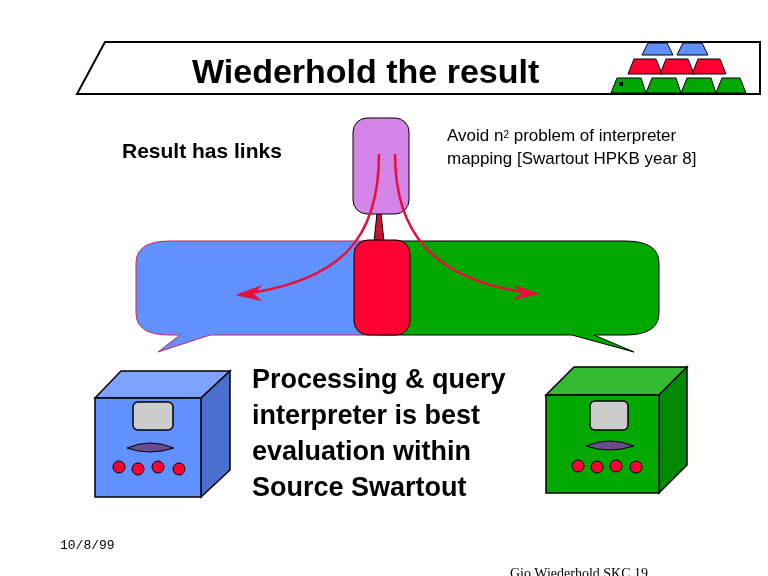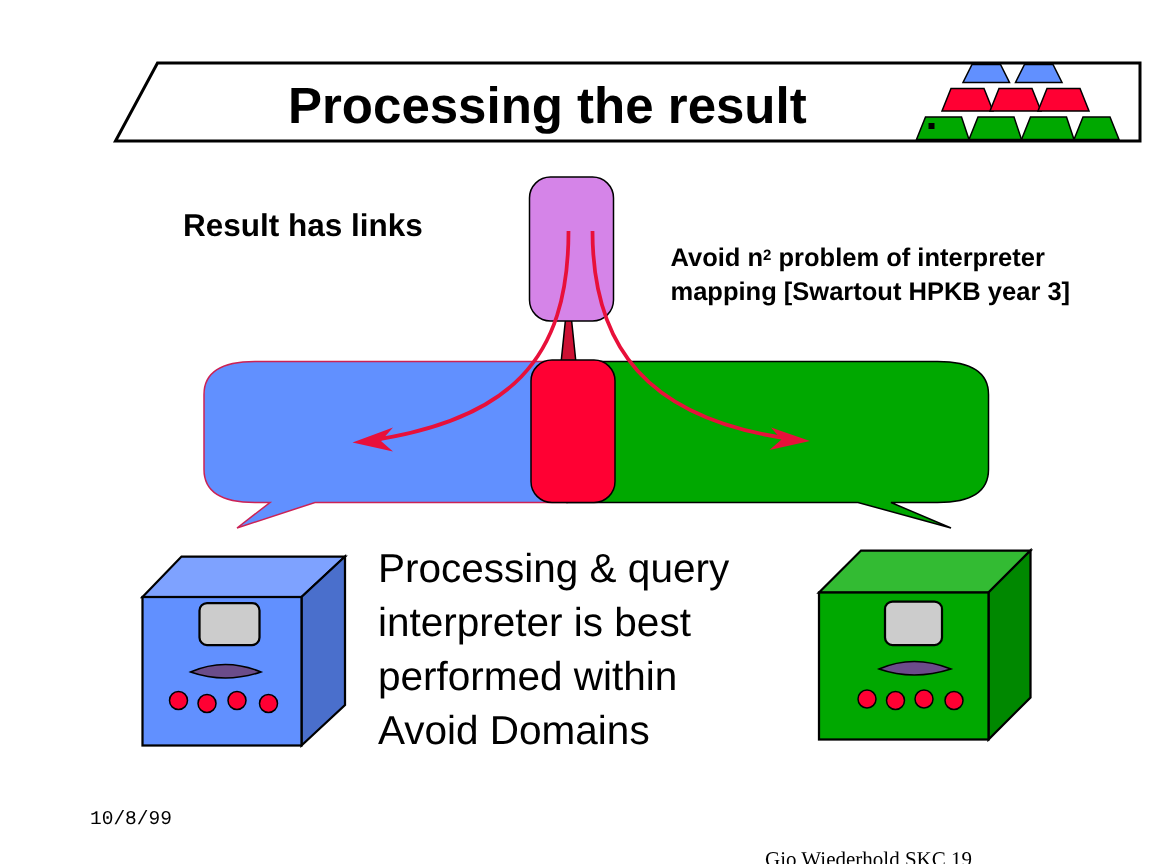--- a/index.html
+++ b/index.html
@@ -1,22 +1,22 @@
 <!DOCTYPE html>
 <html><head>
 <meta charset="utf-8">
 <style>
   html, body { margin:0; padding:0; background:#ffffff; }
   body { width:768px; height:576px; position:relative; overflow:hidden; font-family:"Liberation Sans", sans-serif; }
   .abs { position:absolute; }
   .title-text { left:192px; top:52px; font-size:34px; font-weight:bold; color:#000; white-space:nowrap; letter-spacing:0px; }
   .label-left { left:122px; top:136px; font-size:21px; font-weight:bold; color:#000; line-height:29px; }
-  .label-right { left:447px; top:124px; font-size:17px; font-weight:bold; color:#000; line-height:23px; white-space:nowrap;margin-top:36px; }
+  .label-right { left:447px; top:124px; font-size:17px; font-weight:normal; color:#000; line-height:23px; white-space:nowrap; }
   .label-right sup { font-size:10px; vertical-align:top; position:relative; top:-1px; }
-  .main-text { left:252px; top:361px; font-size:27px; font-weight:normal; color:#000; line-height:36px; white-space:nowrap; }
+  .main-text { left:252px; top:361px; font-size:27px; font-weight:bold; color:#000; line-height:36px; white-space:nowrap; }
   .footer-date { left:60px; top:538px; font-size:13px; font-family:Liberation Mono, monospace; color:#000; }
   .footer-author { left:510px; top:540px; font-size:14px; font-family:"Liberation Serif", serif; color:#000; white-space:nowrap;margin-top:26px; }
   svg { position:absolute; left:0; top:0; }
 </style>
 </head>
 <body>
 
 <svg width="768" height="576" viewBox="0 0 768 576">
 
   <polygon points="105,42 760,42 760,94 77,94" fill="#ffffff" stroke="#000" stroke-width="2"></polygon>
@@ -72,32 +72,32 @@
     <rect x="546" y="395" width="113" height="98" fill="#00a800" stroke="#000" stroke-width="1.5"></rect>
     <rect x="590" y="401" width="38" height="29" rx="5" ry="5" fill="#cccccc" stroke="#000" stroke-width="1.5"></rect>
     <path d="M586,446 Q609,436 634,446 Q609,454 586,446 Z" fill="#6b4c8a" stroke="#000" stroke-width="1"></path>
     <circle cx="578" cy="466" r="6" fill="#ff0033" stroke="#000" stroke-width="1"></circle>
     <circle cx="597" cy="467" r="6" fill="#ff0033" stroke="#000" stroke-width="1"></circle>
     <circle cx="616" cy="466" r="6" fill="#ff0033" stroke="#000" stroke-width="1"></circle>
     <circle cx="636" cy="467" r="6" fill="#ff0033" stroke="#000" stroke-width="1"></circle>
   </g>
 </svg>
 
-<div class="abs title-text">Processing the result</div>
+<div class="abs title-text">Wiederhold the result</div>
 
 <div class="abs label-left">
   <div>Result has links</div>
 </div>
 
 <div class="abs label-right">
   <div><span>Avoid n</span><sup>2</sup><span> problem of interpreter</span></div>
-  <div>mapping [Swartout HPKB year 3]</div>
+  <div>mapping [Swartout HPKB year 8]</div>
 </div>
 
 <div class="abs main-text">
   <div>Processing &amp; query</div>
   <div>interpreter is best</div>
-  <div>performed within</div>
-  <div>Avoid Domains</div>
+  <div>evaluation within</div>
+  <div>Source Swartout</div>
 </div>
 
 <div class="abs footer-date">10/8/99</div>
 <div class="abs footer-author">Gio Wiederhold  SKC 19</div>
 
 </body></html>

